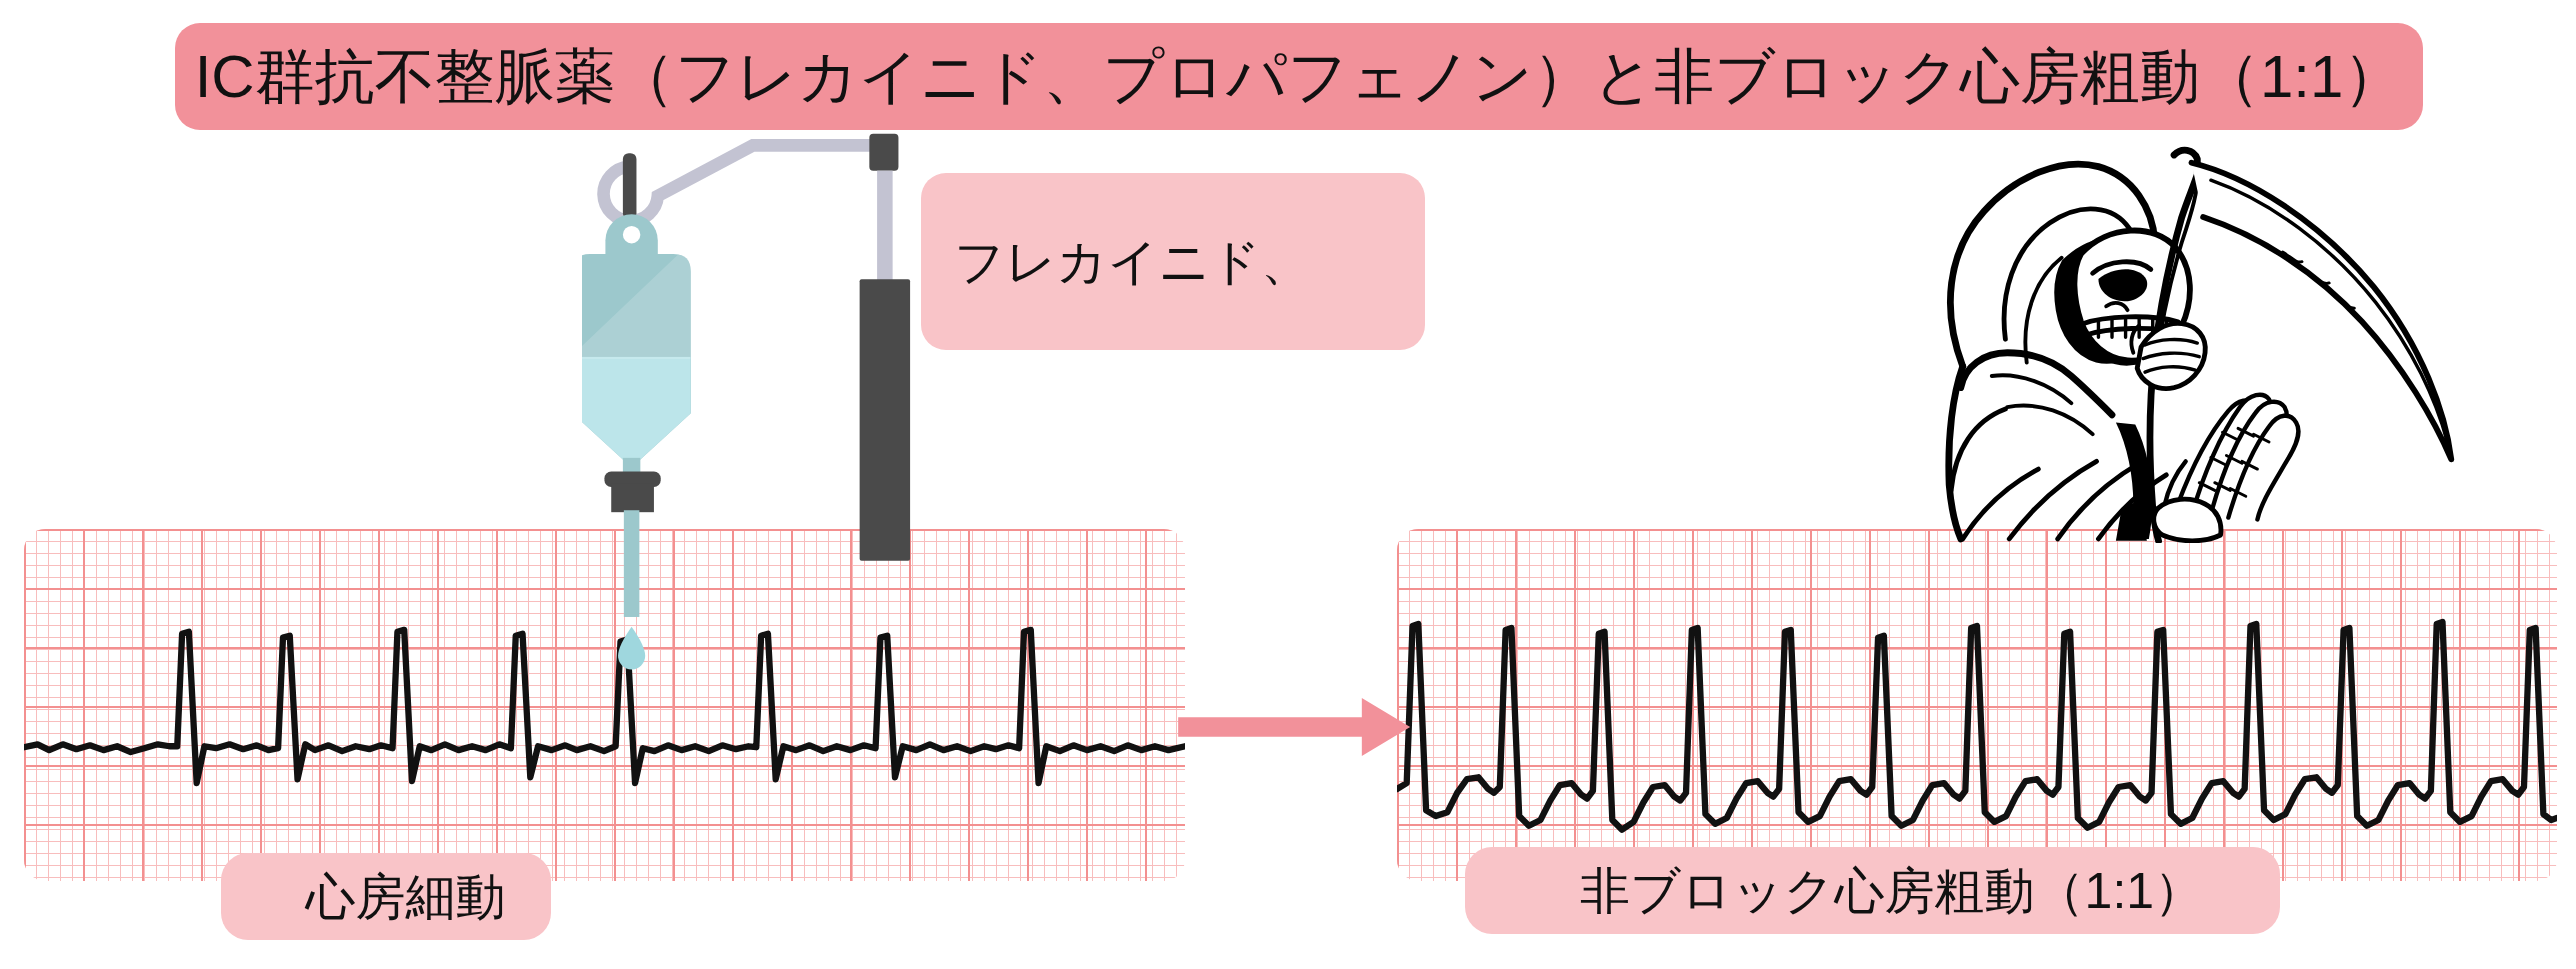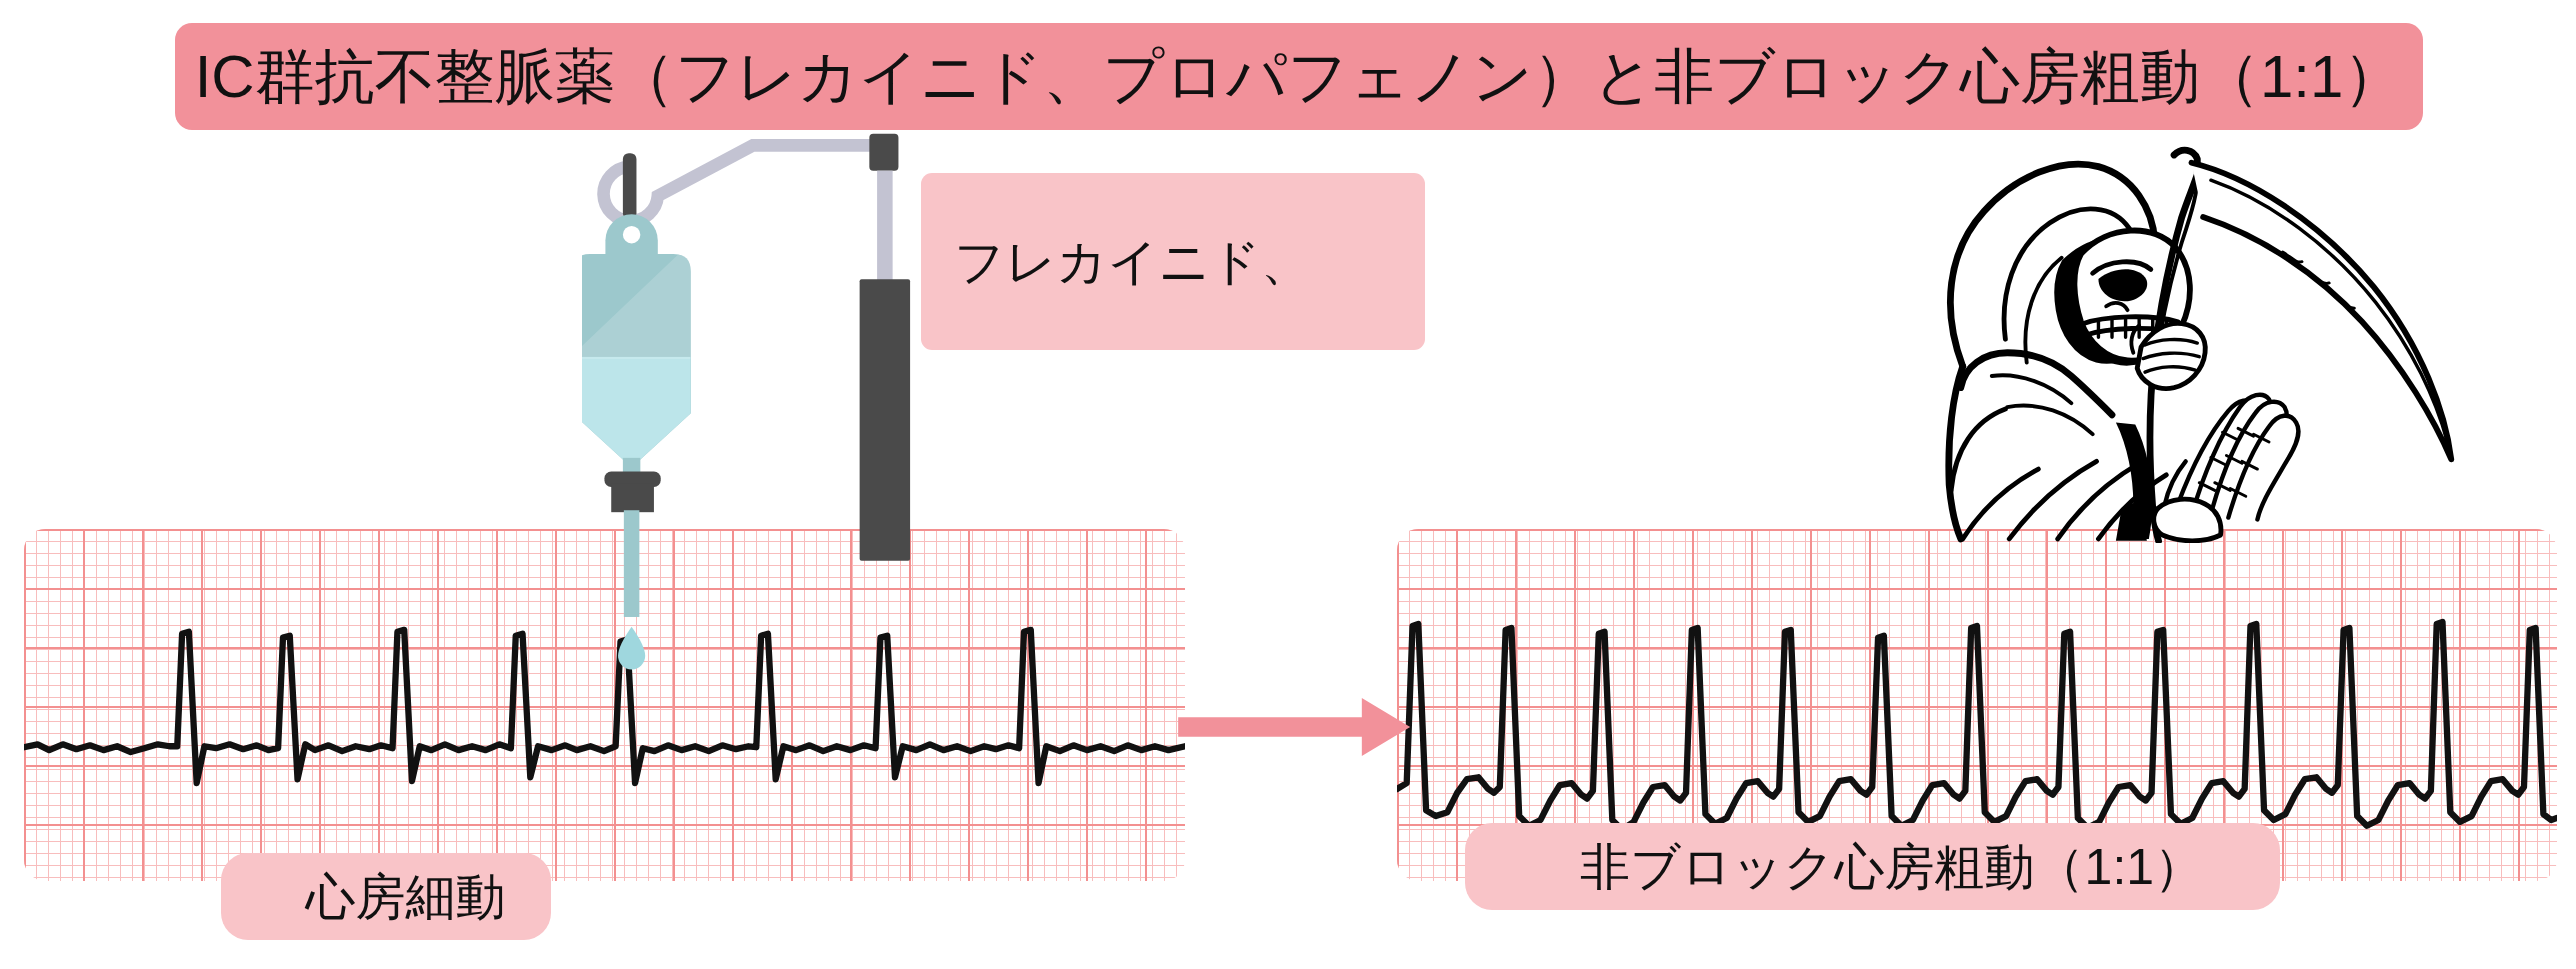--- a/index.html
+++ b/index.html
@@ -13,21 +13,21 @@
     font-family: "Liberation Sans", "DejaVu Sans", sans-serif;
   }
   #stage { position: absolute; inset: 0; }
 
   
   .title-banner {
     position: absolute;
     left: 175px; top: 23px;
     width: 2248px; height: 107px;
     background: #F2919A;
-    border-radius: 17px;
+    border-radius: 25px;
     display: flex;
     align-items: center;
     justify-content: center;
   }
   .title-text {
     font-size: 60px;
     color: #111111;
     white-space: nowrap;
     letter-spacing: 0px;
     line-height: 1;
@@ -78,32 +78,32 @@
     color: #111111;
     line-height: 1;
     padding-left: 39px;
   }
   #label-af {
     left: 221px; top: 853px;
     width: 291px; height: 87px;
     font-size: 50px;
   }
   #label-aflutter {
-    left: 1465px; top: 823px;
+    left: 1465px; top: 847px;
     width: 776px; height: 87px;
     font-size: 50px;
   }
 
   
   #drug-callout {
     position: absolute;
     left: 921px; top: 173px;
     width: 504px; height: 177px;
     background: #F9C4C8;
-    border-radius: 11px;
+    border-radius: 25px;
     padding: 13.6px 0 13.6px 33px;
     box-sizing: border-box;
     display: flex;
     flex-direction: column;
     justify-content: center;
     gap: 5.8px;
   }
   #drug-callout span {
     font-size: 50px;
     color: #111111;

